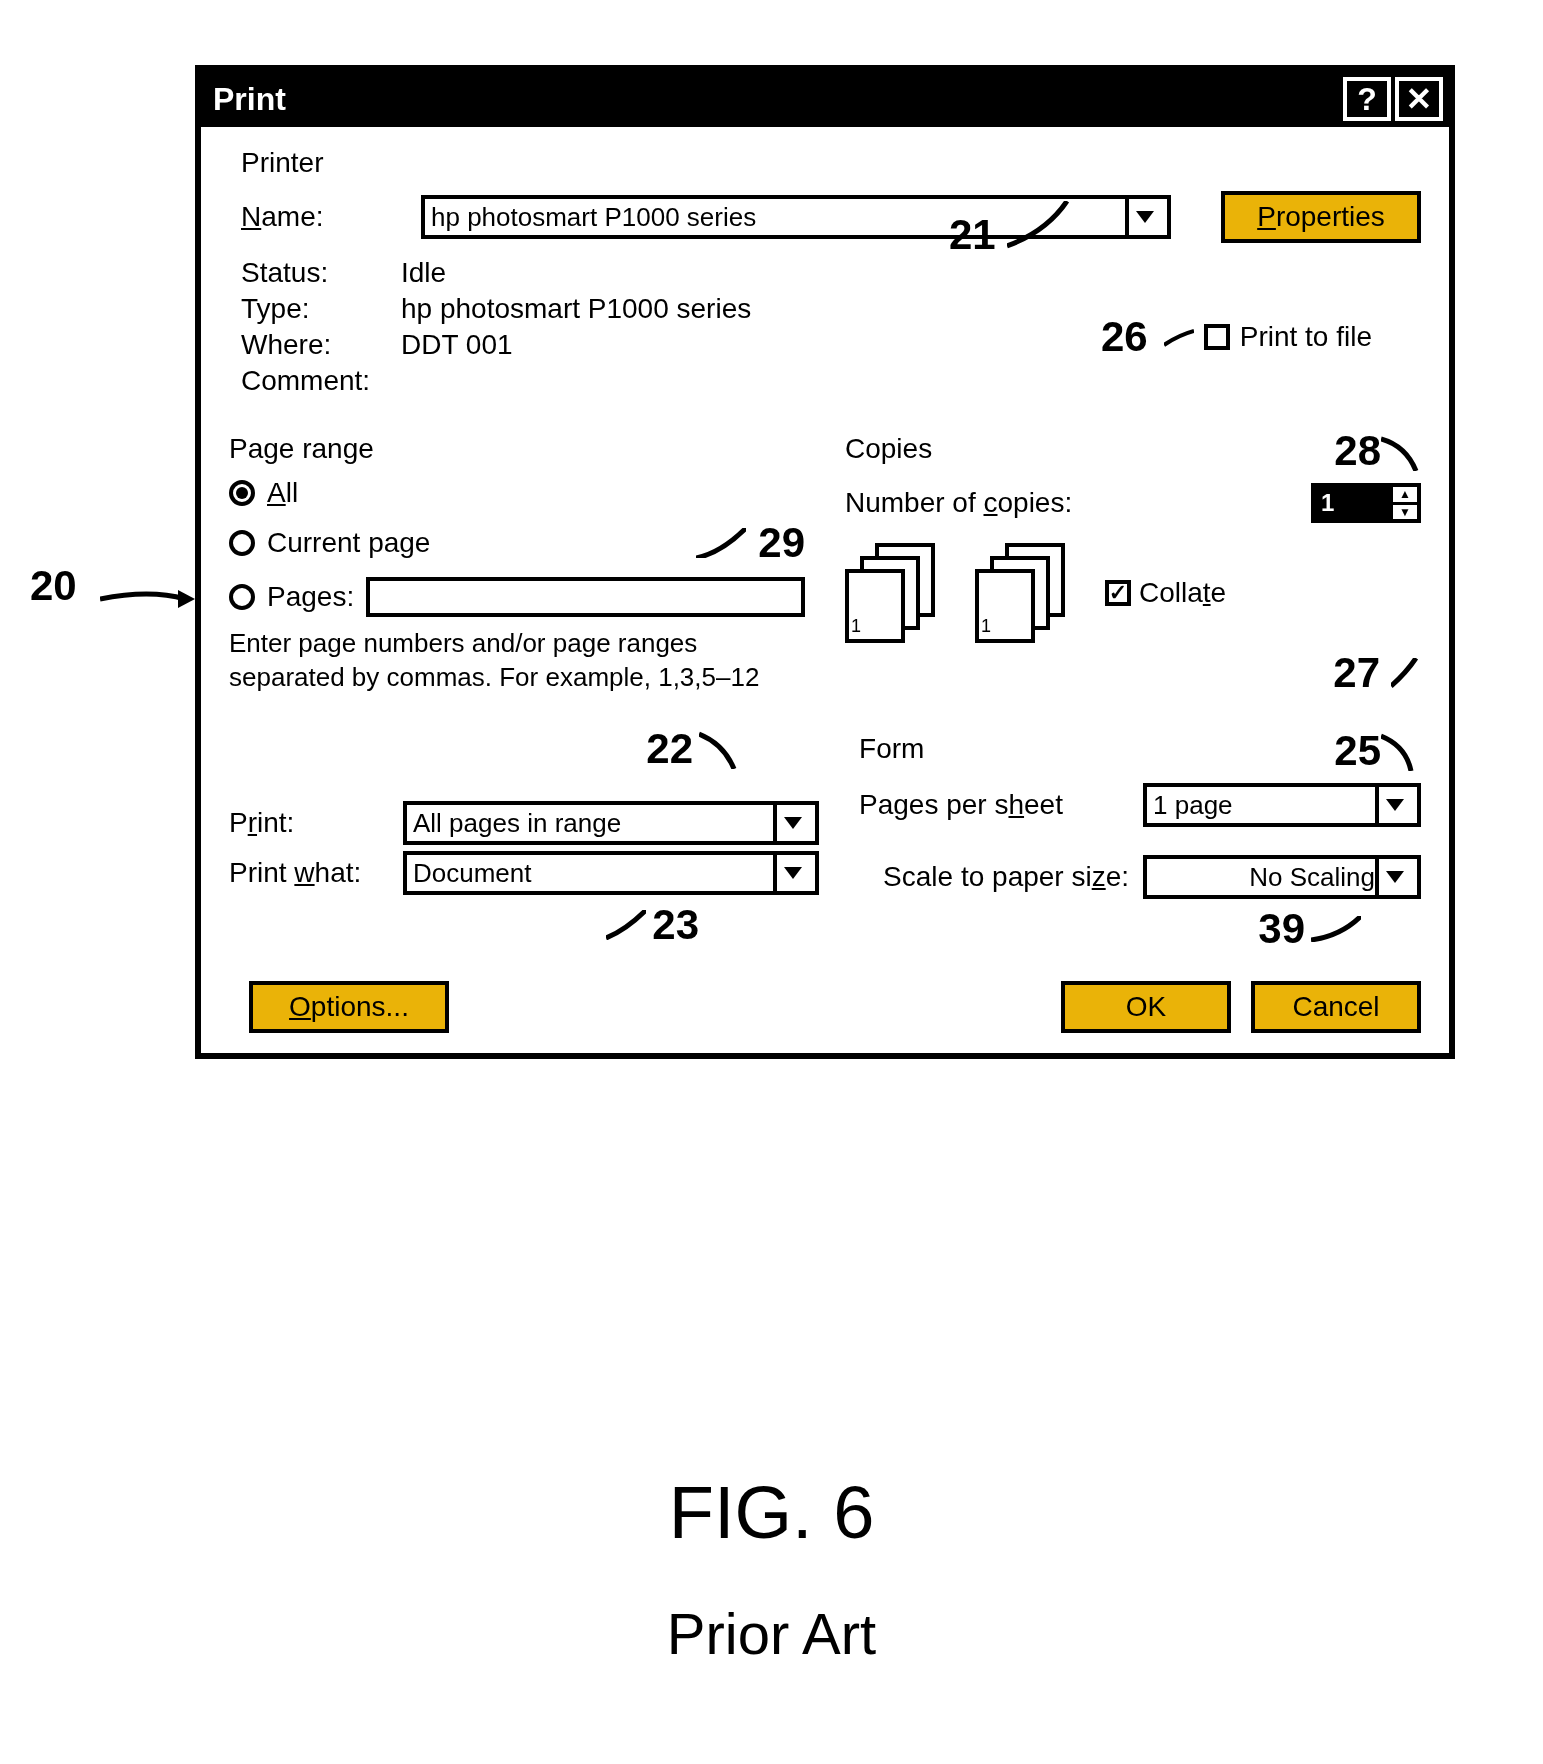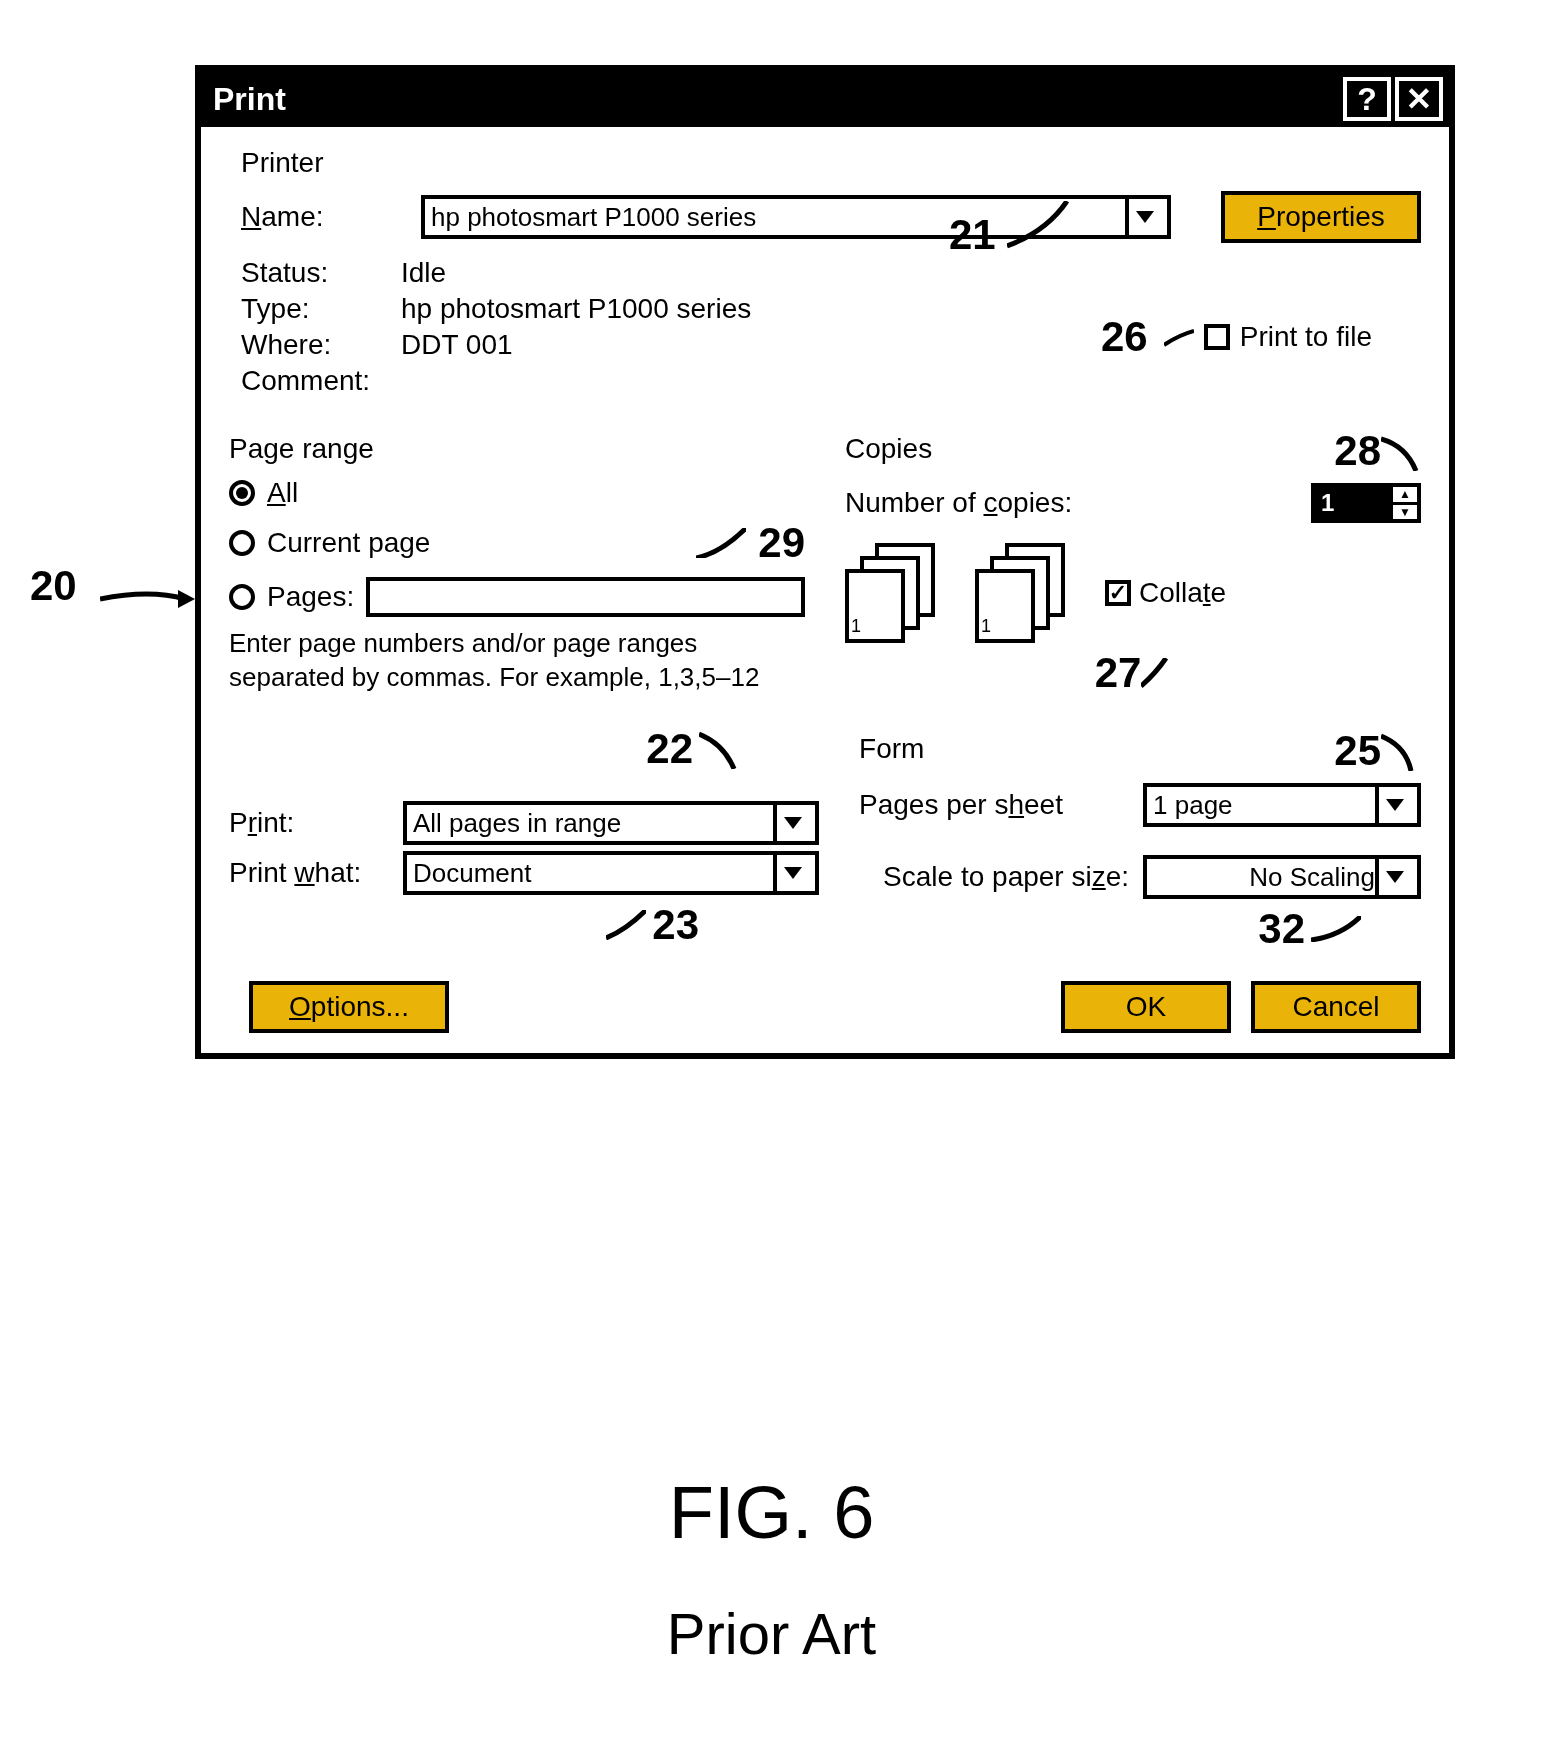--- a/index.html
+++ b/index.html
@@ -299,21 +299,21 @@
             <div class="page" style="left:15px; top:13px;">2</div>
             <div class="page" style="left:0px; top:26px;">1</div>
           </div>
           <div style="display:flex; align-items:center; gap:8px;">
             <div class="checkbox checked"></div>
             <span>
               <span>Colla</span><span class="und">t</span><span>e</span>
             </span>
           </div>
         </div>
-        <div style="display:flex; justify-content:center; align-items:center; gap:0; margin-top:-14px;">
+        <div style="display:flex; justify-content:flex-end; align-items:center; gap:11px; margin-top:-14px;">
           <span class="annot" style="position:static;">27</span>
           <svg width="30" height="30">
               <path d="M0 28 Q 15 15 25 0" stroke="#000" stroke-width="5" fill="none"></path>
             </svg>
         </div>
       </div>
     </div>
 
     <div class="bottom-grid">
       <div class="bottom-left">
@@ -385,21 +385,21 @@
           <div class="dropdown">
             <span style="flex:1;">No Scaling</span>
             <div class="dropdown-arrow">
                 <svg viewBox="0 0 18 12">
                   <polygon points="0,0 18,0 9,12" fill="#000"></polygon>
                 </svg>
               </div>
           </div>
         </div>
         <div style="display:flex; justify-content:flex-end; align-items:center; gap:6px; padding-right:60px;">
-          <span class="annot" style="position:static;">32</span>
+          <span class="annot" style="position:static;">39</span>
           <svg width="50" height="26">
               <path d="M0 24 Q 30 20 50 0" stroke="#000" stroke-width="5" fill="none"></path>
             </svg>
         </div>
       </div>
     </div>
 
     <div class="footer">
       <div class="btn" style="width:200px;">
         <span class="und">O</span><span>ptions...</span>

